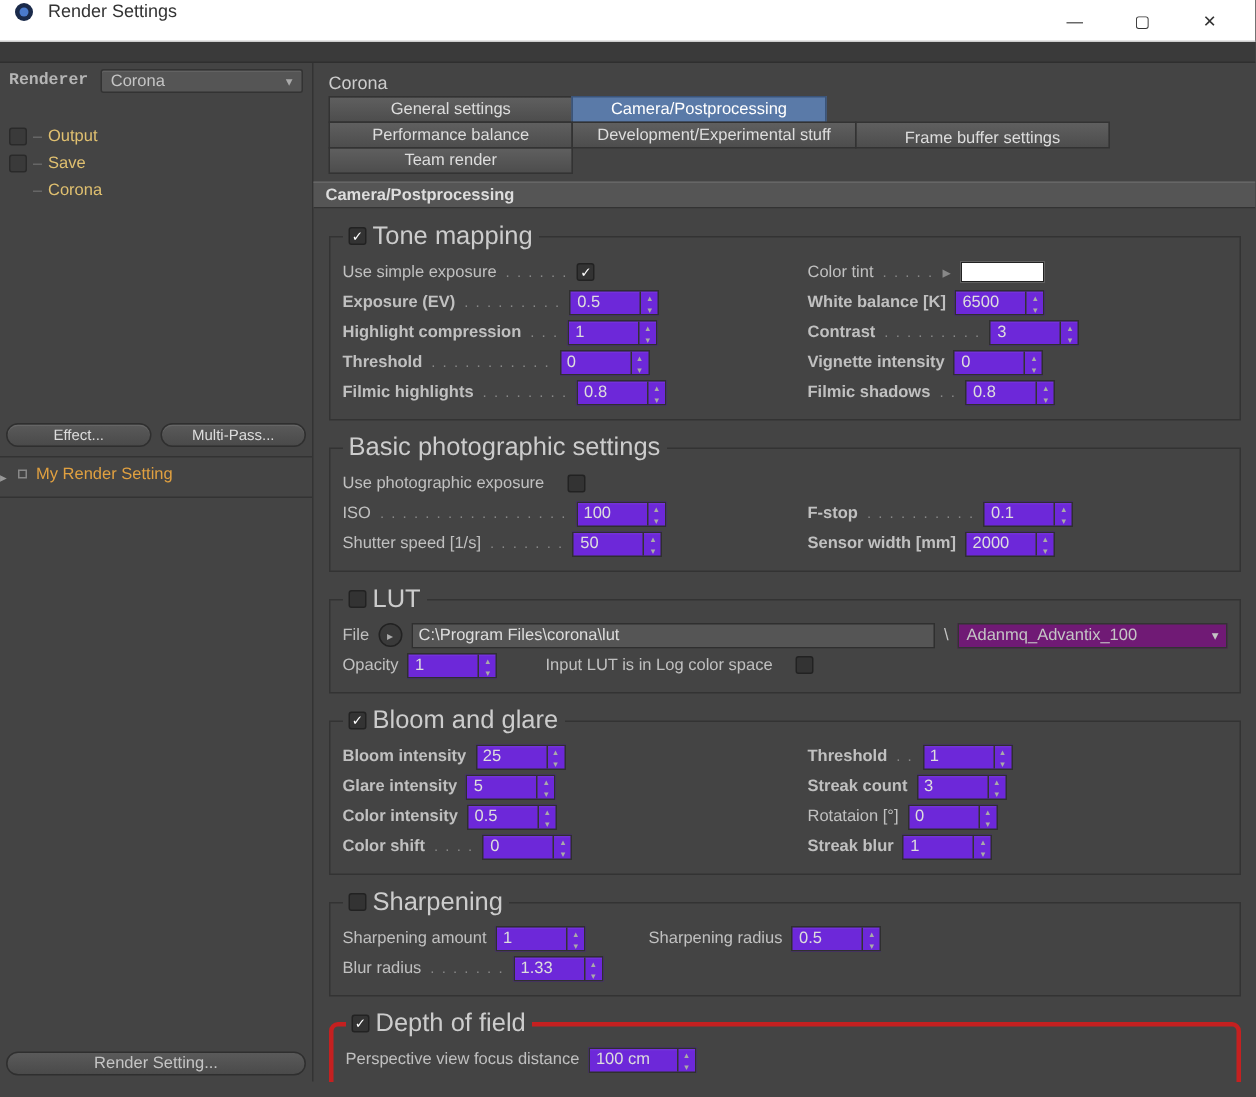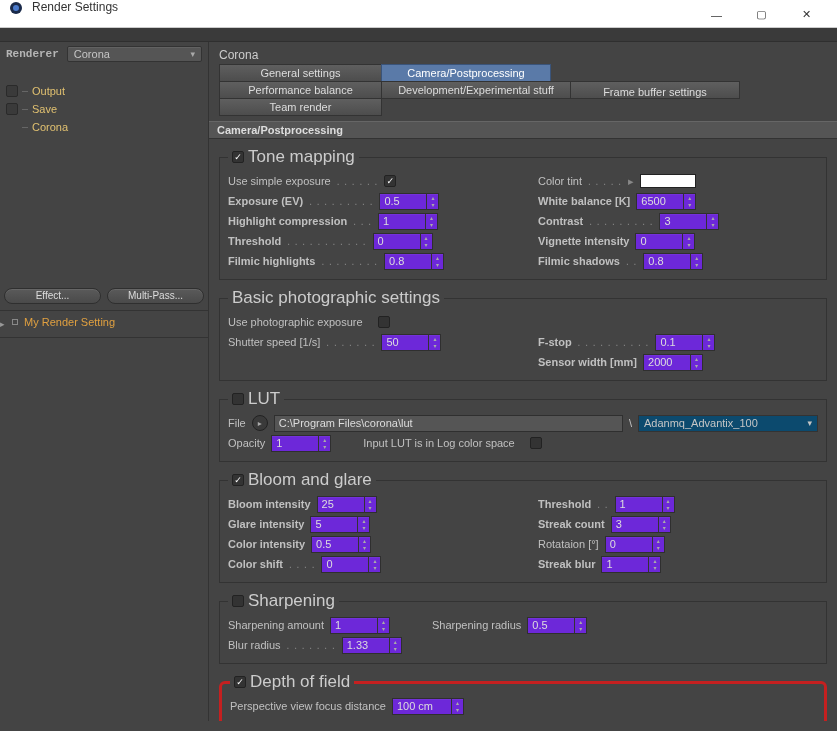--- a/index.html
+++ b/index.html
@@ -63,21 +63,21 @@
 .spinner.w70 { width: 72px; }
 
 .cols2 { display: flex; gap: 30px; }
 .col { flex: 1; }
 
 .color-swatch { width: 56px; height: 14px; background: #fff; border: 1px solid #222; }
 
 .textfield { background: #555; border: 1px solid #2f2f2f; height: 17px; flex: 1; padding: 0 4px; display: flex; align-items: center; color: #ddd; }
 .filebtn { width: 16px; height: 16px; border-radius: 50%; background: #3a3a3a; border: 1px solid #222; display: flex; align-items: center; justify-content: center; font-size: 8px; color: #aaa; }
 
-.dd2 { background: #0c4a6e; border: 1px solid #333; height: 17px; width: 64px; display: flex; align-items: center; padding: 0 5px; position: relative; }
+.dd2 { background: #701a75; border: 1px solid #333; height: 17px; width: 64px; display: flex; align-items: center; padding: 0 5px; position: relative; }
 .dd2::after { content: "▾"; position: absolute; right: 5px; font-size: 9px; }
 .dd-wide { width: 180px; }
 </style>
 </head>
 <body>
 
 <div class="titlebar">
   <span class="app-icon">
     <svg width="14" height="14">
         <circle cx="7" cy="7" r="6" fill="#1a2a4a"></circle>
@@ -125,20 +125,23 @@
         </div>
     </div>
     <div class="tree2">
       <div class="tree2-item">
         <span class="exp">▸</span>
         <span class="dot"></span>
         <span>My Render Setting</span>
       </div>
     </div>
     <div style="flex:3"></div>
+    <div class="footer-btn">
+        <span>Render Setting...</span>
+      </div>
   </div>
 
   <div class="right-col">
     <div class="right-head">Corona</div>
     <div class="tabs-wrap">
       <div class="tabs">
         <div class="tab w1">
             <span>General settings</span>
           </div>
         <div class="tab w2 active">
@@ -277,20 +280,31 @@
       </fieldset>
 
       <fieldset>
         <legend>
             <span>Basic photographic settings</span>
           </legend>
         <div class="row"><span class="lbl">Use photographic exposure</span>&nbsp;<span class="check"></span></div>
         <div class="cols2">
           <div class="col">
             <div class="row">
+                <span class="lbl">ISO</span>
+                <span class="dots">. . . . . . . . . . . . . . . . .</span>
+                <div class="spinner">
+                  <span>100</span>
+                  <div class="arrows">
+                    <span>▴</span>
+                    <span>▾</span>
+                  </div>
+                </div>
+              </div>
+            <div class="row">
                 <span class="lbl">Shutter speed [1/s]</span>
                 <span class="dots">. . . . . . .</span>
                 <div class="spinner">
                   <span>50</span>
                   <div class="arrows">
                     <span>▴</span>
                     <span>▾</span>
                   </div>
                 </div>
               </div>

